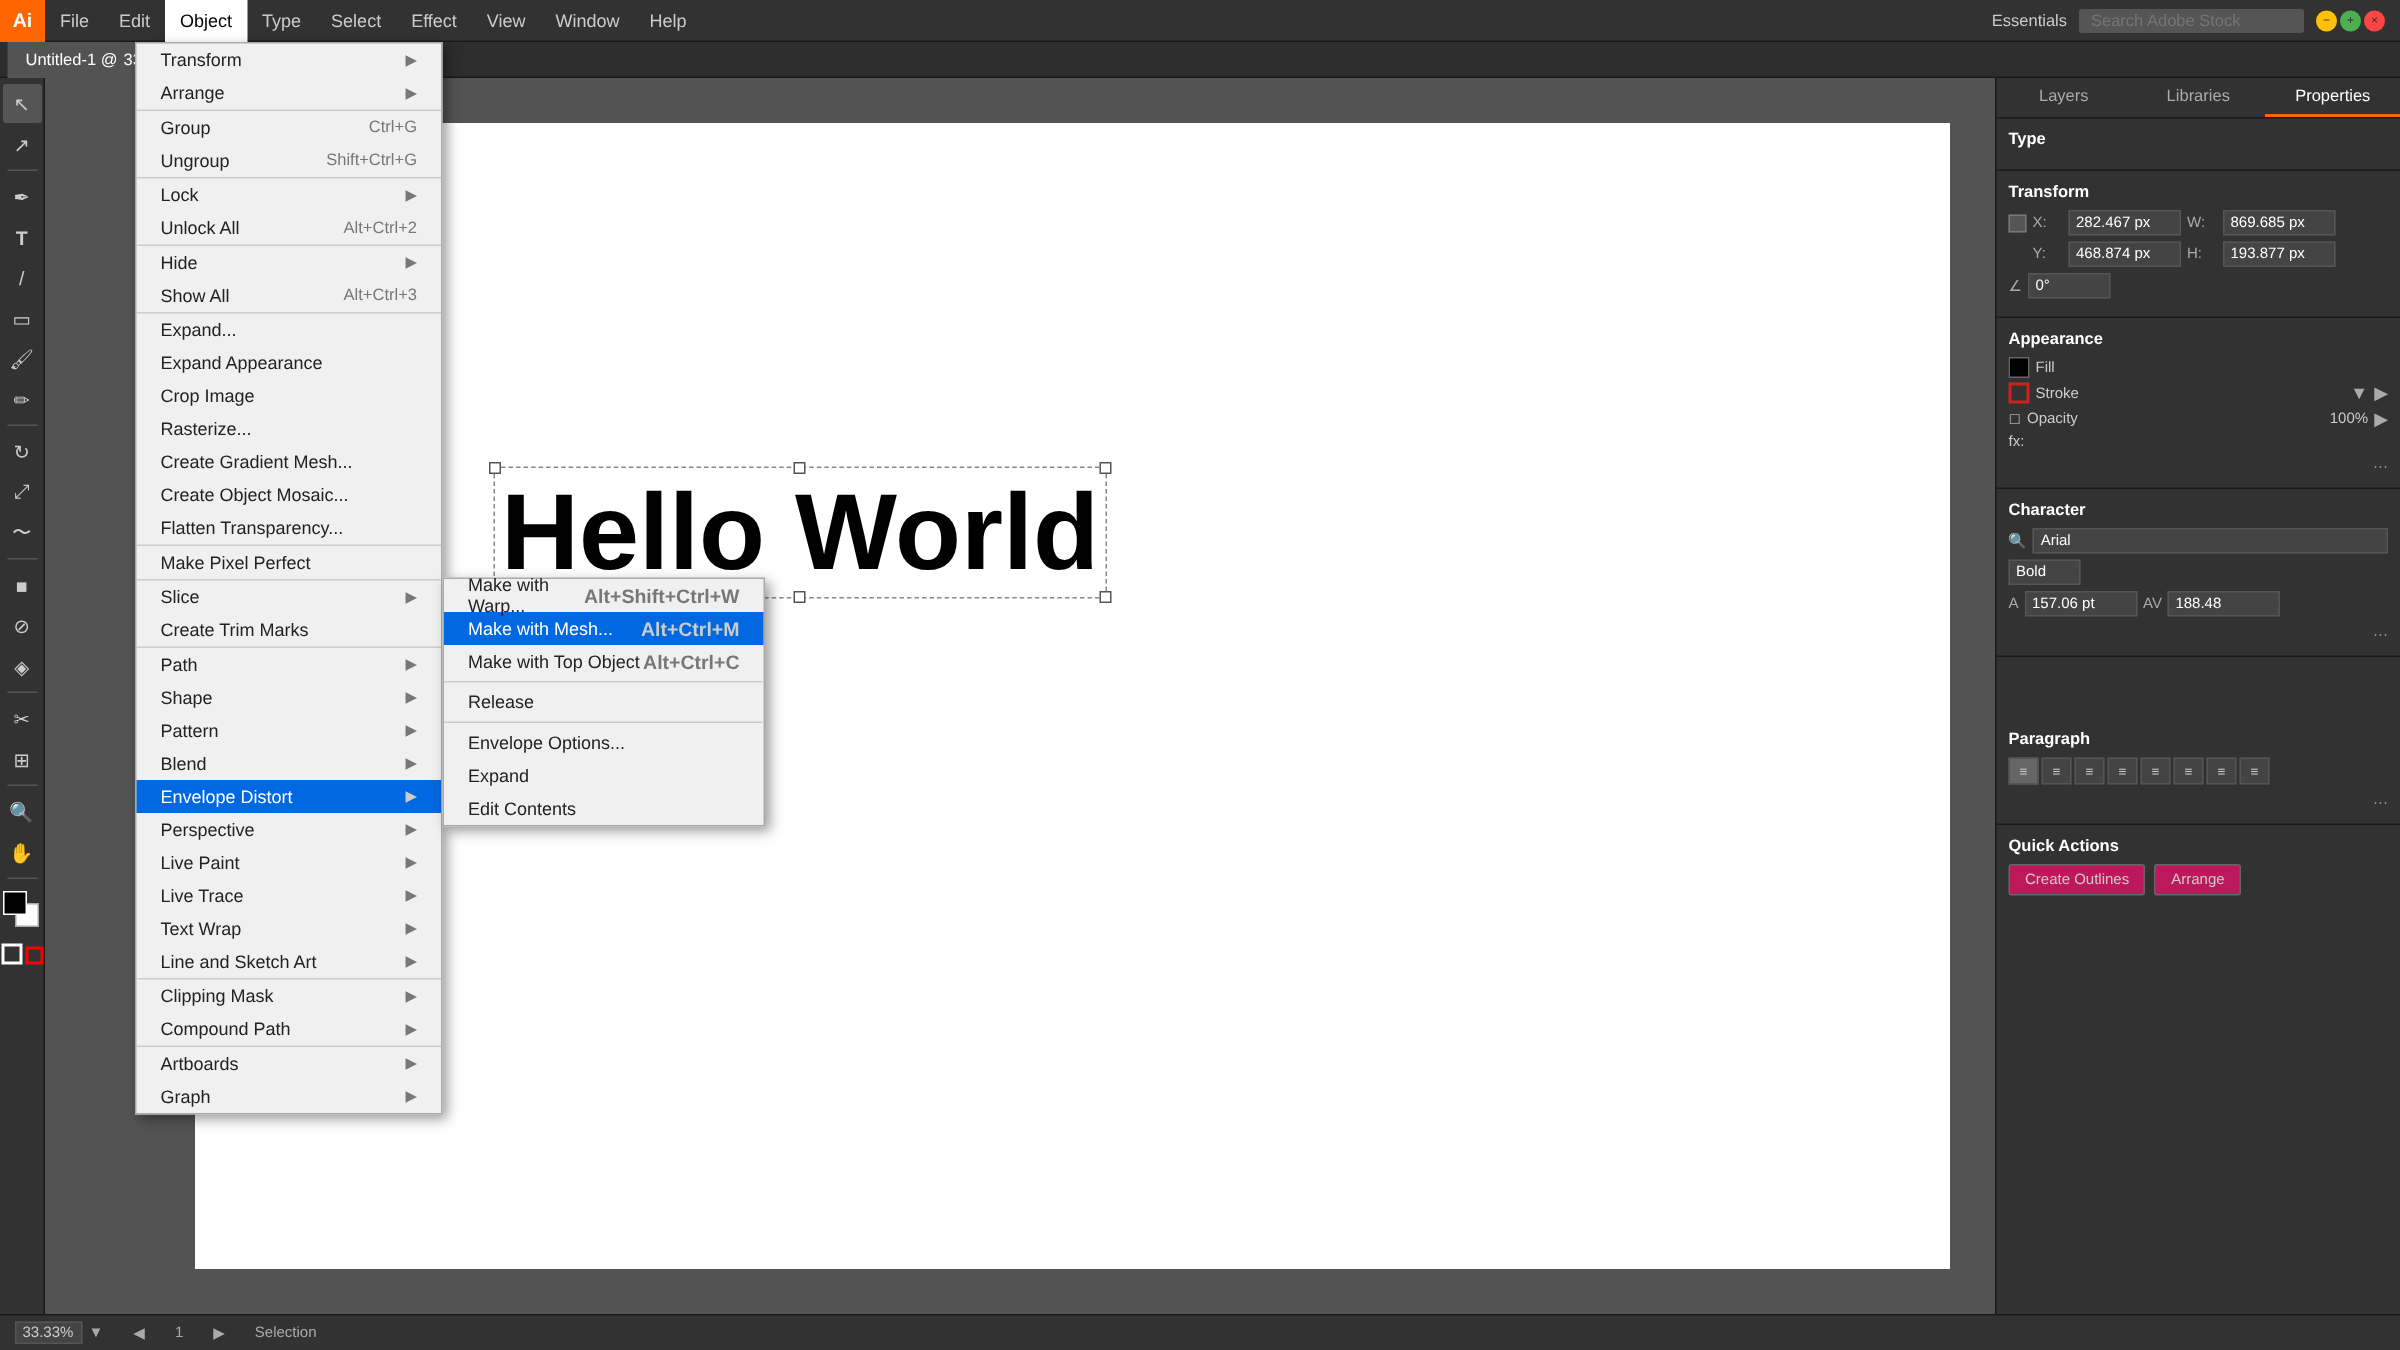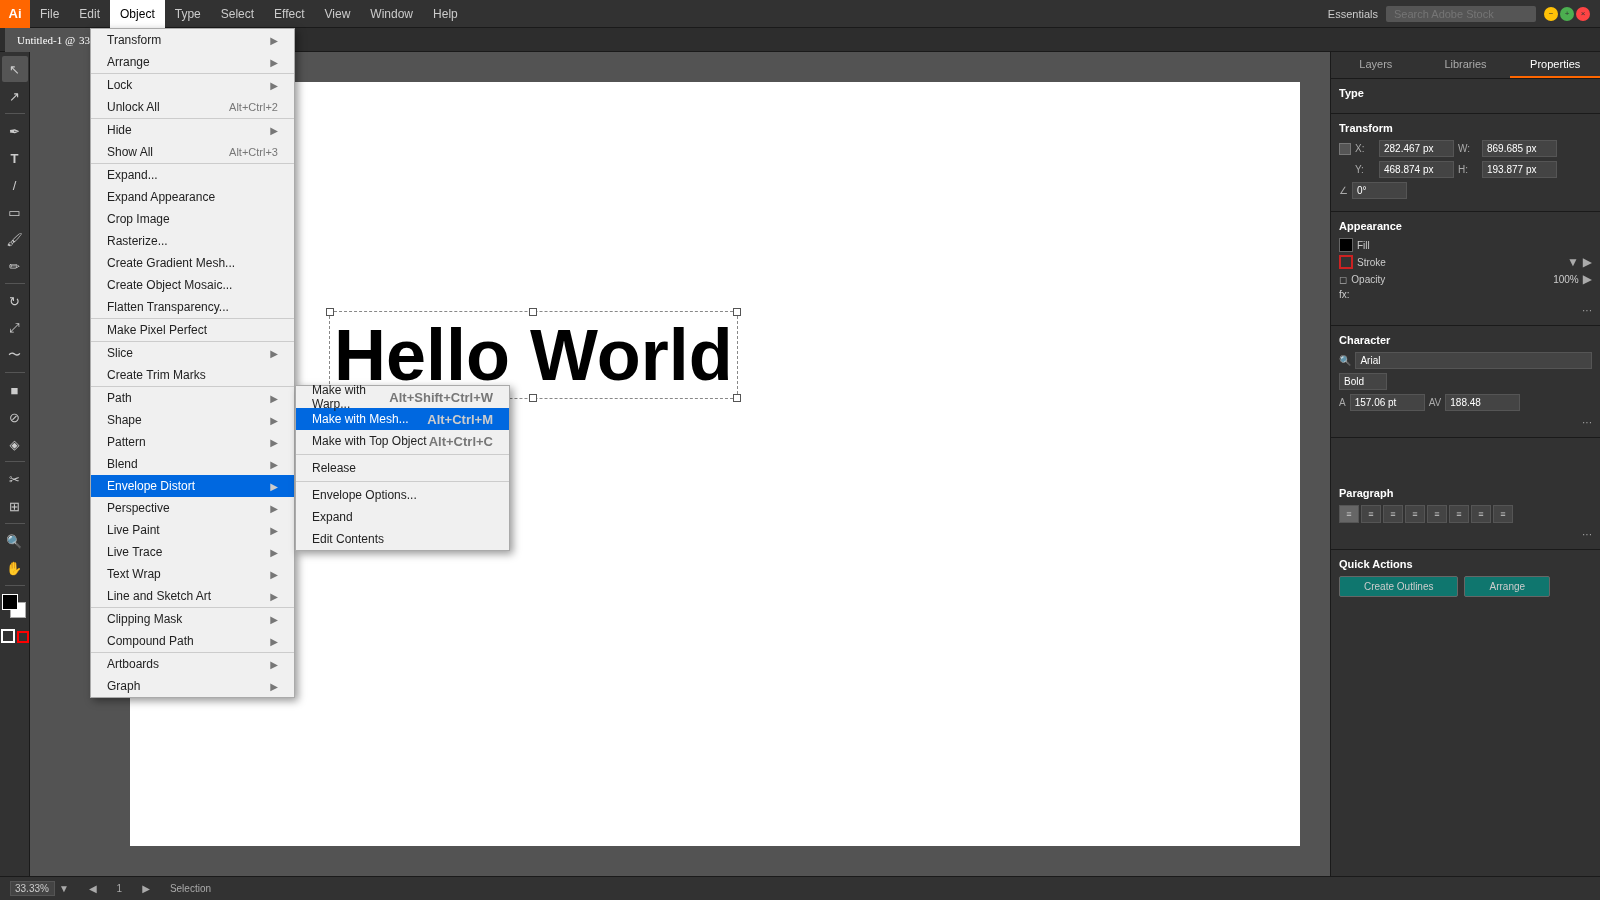--- a/index.html
+++ b/index.html
@@ -19,21 +19,21 @@
     .menubar-right .search-box { background: #555; border: none; color: #ccc; padding: 2px 8px; width: 150px; font-size: 11px; border-radius: 2px; }
     .window-controls { display: flex; gap: 2px; }
     .window-btn { width: 14px; height: 14px; border-radius: 50%; display: flex; align-items: center; justify-content: center; font-size: 8px; color: #333; cursor: pointer; }
     .win-min { background: #FFC107; }
     .win-max { background: #4CAF50; }
     .win-close { background: #f44; }
 
     
     #tabbar {
       width: 100%; height: 24px; background: #2d2d2d; display: flex; align-items: center;
-      border-bottom: 1px solid #1a1a1a; padding-left: 5px; font-family: Liberation Serif, serif;
+      border-bottom: 1px solid #1a1a1a; padding-left: 5px;
     }
     .tab { padding: 0 12px; height: 24px; display: flex; align-items: center; color: #aaa; font-size: 11px; cursor: pointer; }
     .tab.active { background: #535353; color: #fff; }
 
     
     #left-toolbar {
       position: absolute; left: 0; top: 52px; width: 30px; height: calc(900px - 52px - 24px);
       background: #323232; display: flex; flex-direction: column; align-items: center;
       padding-top: 4px; gap: 1px; border-right: 1px solid #1a1a1a;
     }
@@ -85,21 +85,21 @@
 
     .para-section { padding: 8px; border-bottom: 1px solid #1a1a1a; margin-top: 41px; }
     .para-title { color: #fff; font-size: 11px; font-weight: bold; margin-bottom: 6px; }
     .align-buttons { display: flex; gap: 2px; margin-bottom: 4px; }
     .align-btn { width: 20px; height: 18px; background: #444; border: 1px solid #555; color: #ccc; font-size: 9px; display: flex; align-items: center; justify-content: center; cursor: pointer; }
     .align-btn.active { background: #666; }
 
     .quick-actions { padding: 8px; }
     .qa-title { color: #fff; font-size: 11px; font-weight: bold; margin-bottom: 6px; }
     .qa-buttons { display: flex; gap: 6px; }
-    .qa-btn { padding: 4px 24px; background: #0f766e; border: 1px solid #666; color: #ccc; font-size: 10px; cursor: pointer; border-radius: 2px; }
+    .qa-btn { padding: 4px 10px; background: #be185d; border: 1px solid #666; color: #ccc; font-size: 10px; cursor: pointer; border-radius: 2px; }
 
     
     #statusbar {
       position: absolute; bottom: 0; left: 0; right: 0; height: 24px;
       background: #323232; border-top: 1px solid #1a1a1a;
       display: flex; align-items: center; padding: 0 10px; color: #aaa; font-size: 10px; gap: 20px;
     }
     .zoom-control { display: flex; align-items: center; gap: 4px; }
     .zoom-input { background: #444; border: 1px solid #555; color: #ccc; font-size: 10px; padding: 1px 4px; width: 45px; }
 
@@ -334,20 +334,30 @@
     <div class="menu-item-dd">
       <span>Transform</span>
       <span class="arrow">▶</span>
     </div>
     <div class="menu-item-dd">
       <span>Arrange</span>
       <span class="arrow">▶</span>
     </div>
   </div>
 
+  <div class="menu-section">
+    <div class="menu-item-dd">
+      <span>Group</span>
+      <span class="shortcut">Ctrl+G</span>
+    </div>
+    <div class="menu-item-dd">
+      <span>Ungroup</span>
+      <span class="shortcut">Shift+Ctrl+G</span>
+    </div>
+  </div>
 
   <div class="menu-section">
     <div class="menu-item-dd">
       <span>Lock</span>
       <span class="arrow">▶</span>
     </div>
     <div class="menu-item-dd">
       <span>Unlock All</span>
       <span class="shortcut">Alt+Ctrl+2</span>
     </div>

